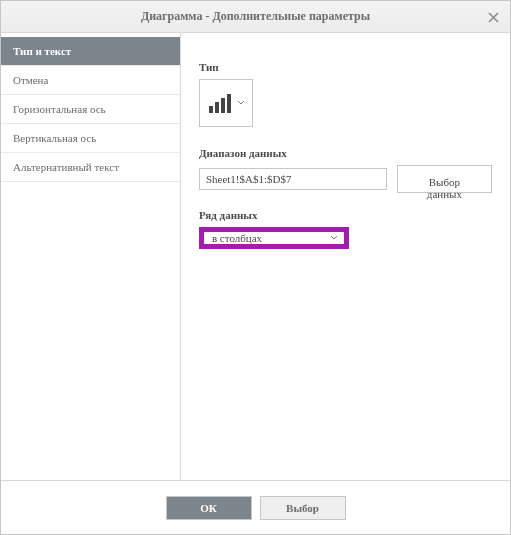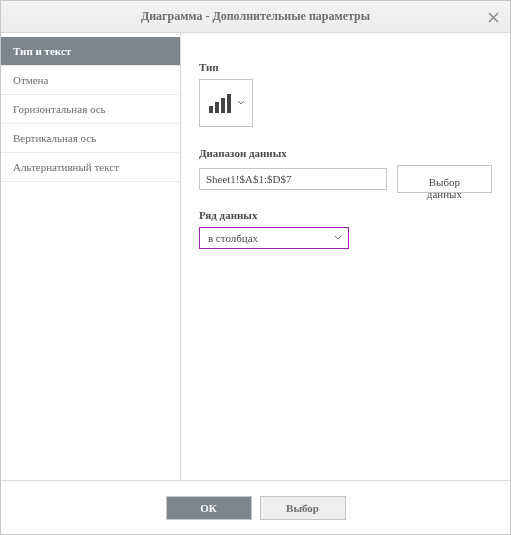--- a/index.html
+++ b/index.html
@@ -120,21 +120,21 @@
     background: #fff;
     font-size: 11px;
     color: #4a4a4a;
     padding: 10px 12px;
     cursor: pointer;
     font-family: inherit;
   }
   .select {
     width: 150px;
     height: 22px;
-    border: 1px solid #a21caf;
+    border: 5px solid #a21caf;
     display: flex;
     align-items: center;
     justify-content: space-between;
     padding: 0 6px 0 8px;
     font-size: 11px;
     color: #4a4a4a;
     cursor: pointer;
   }
   .select .chev { color: #7a7a7a; }
   .footer {

